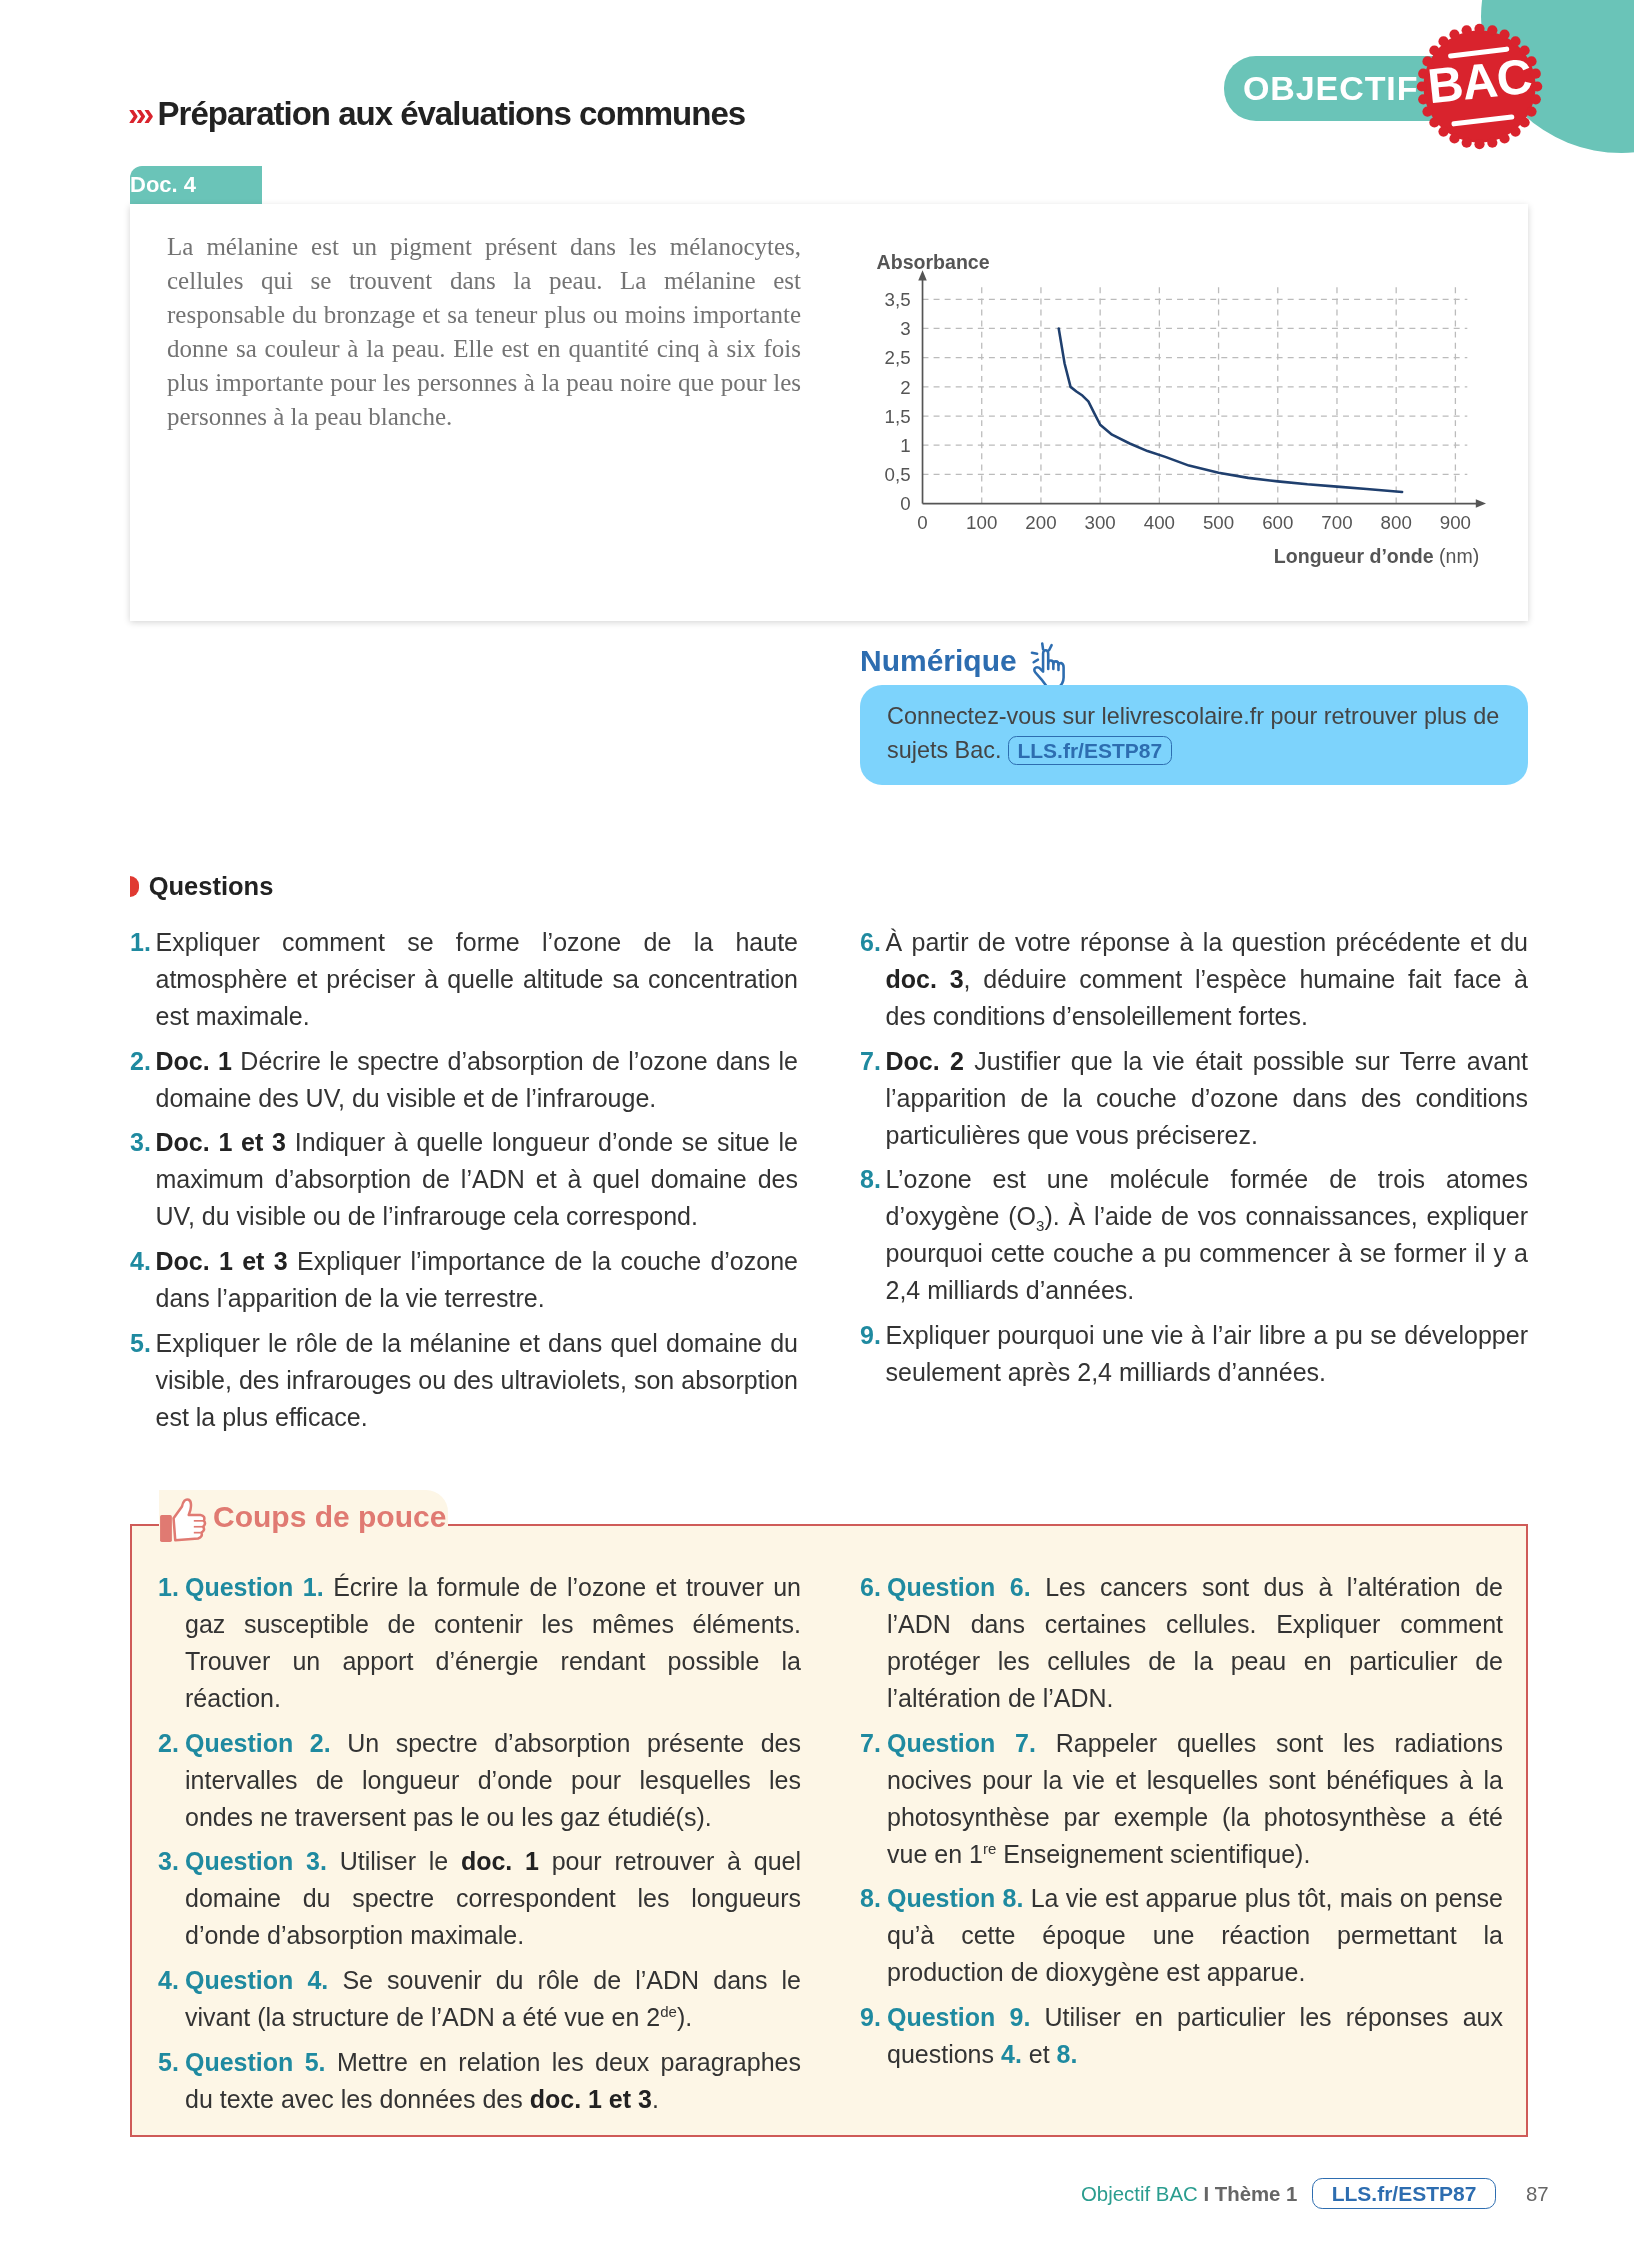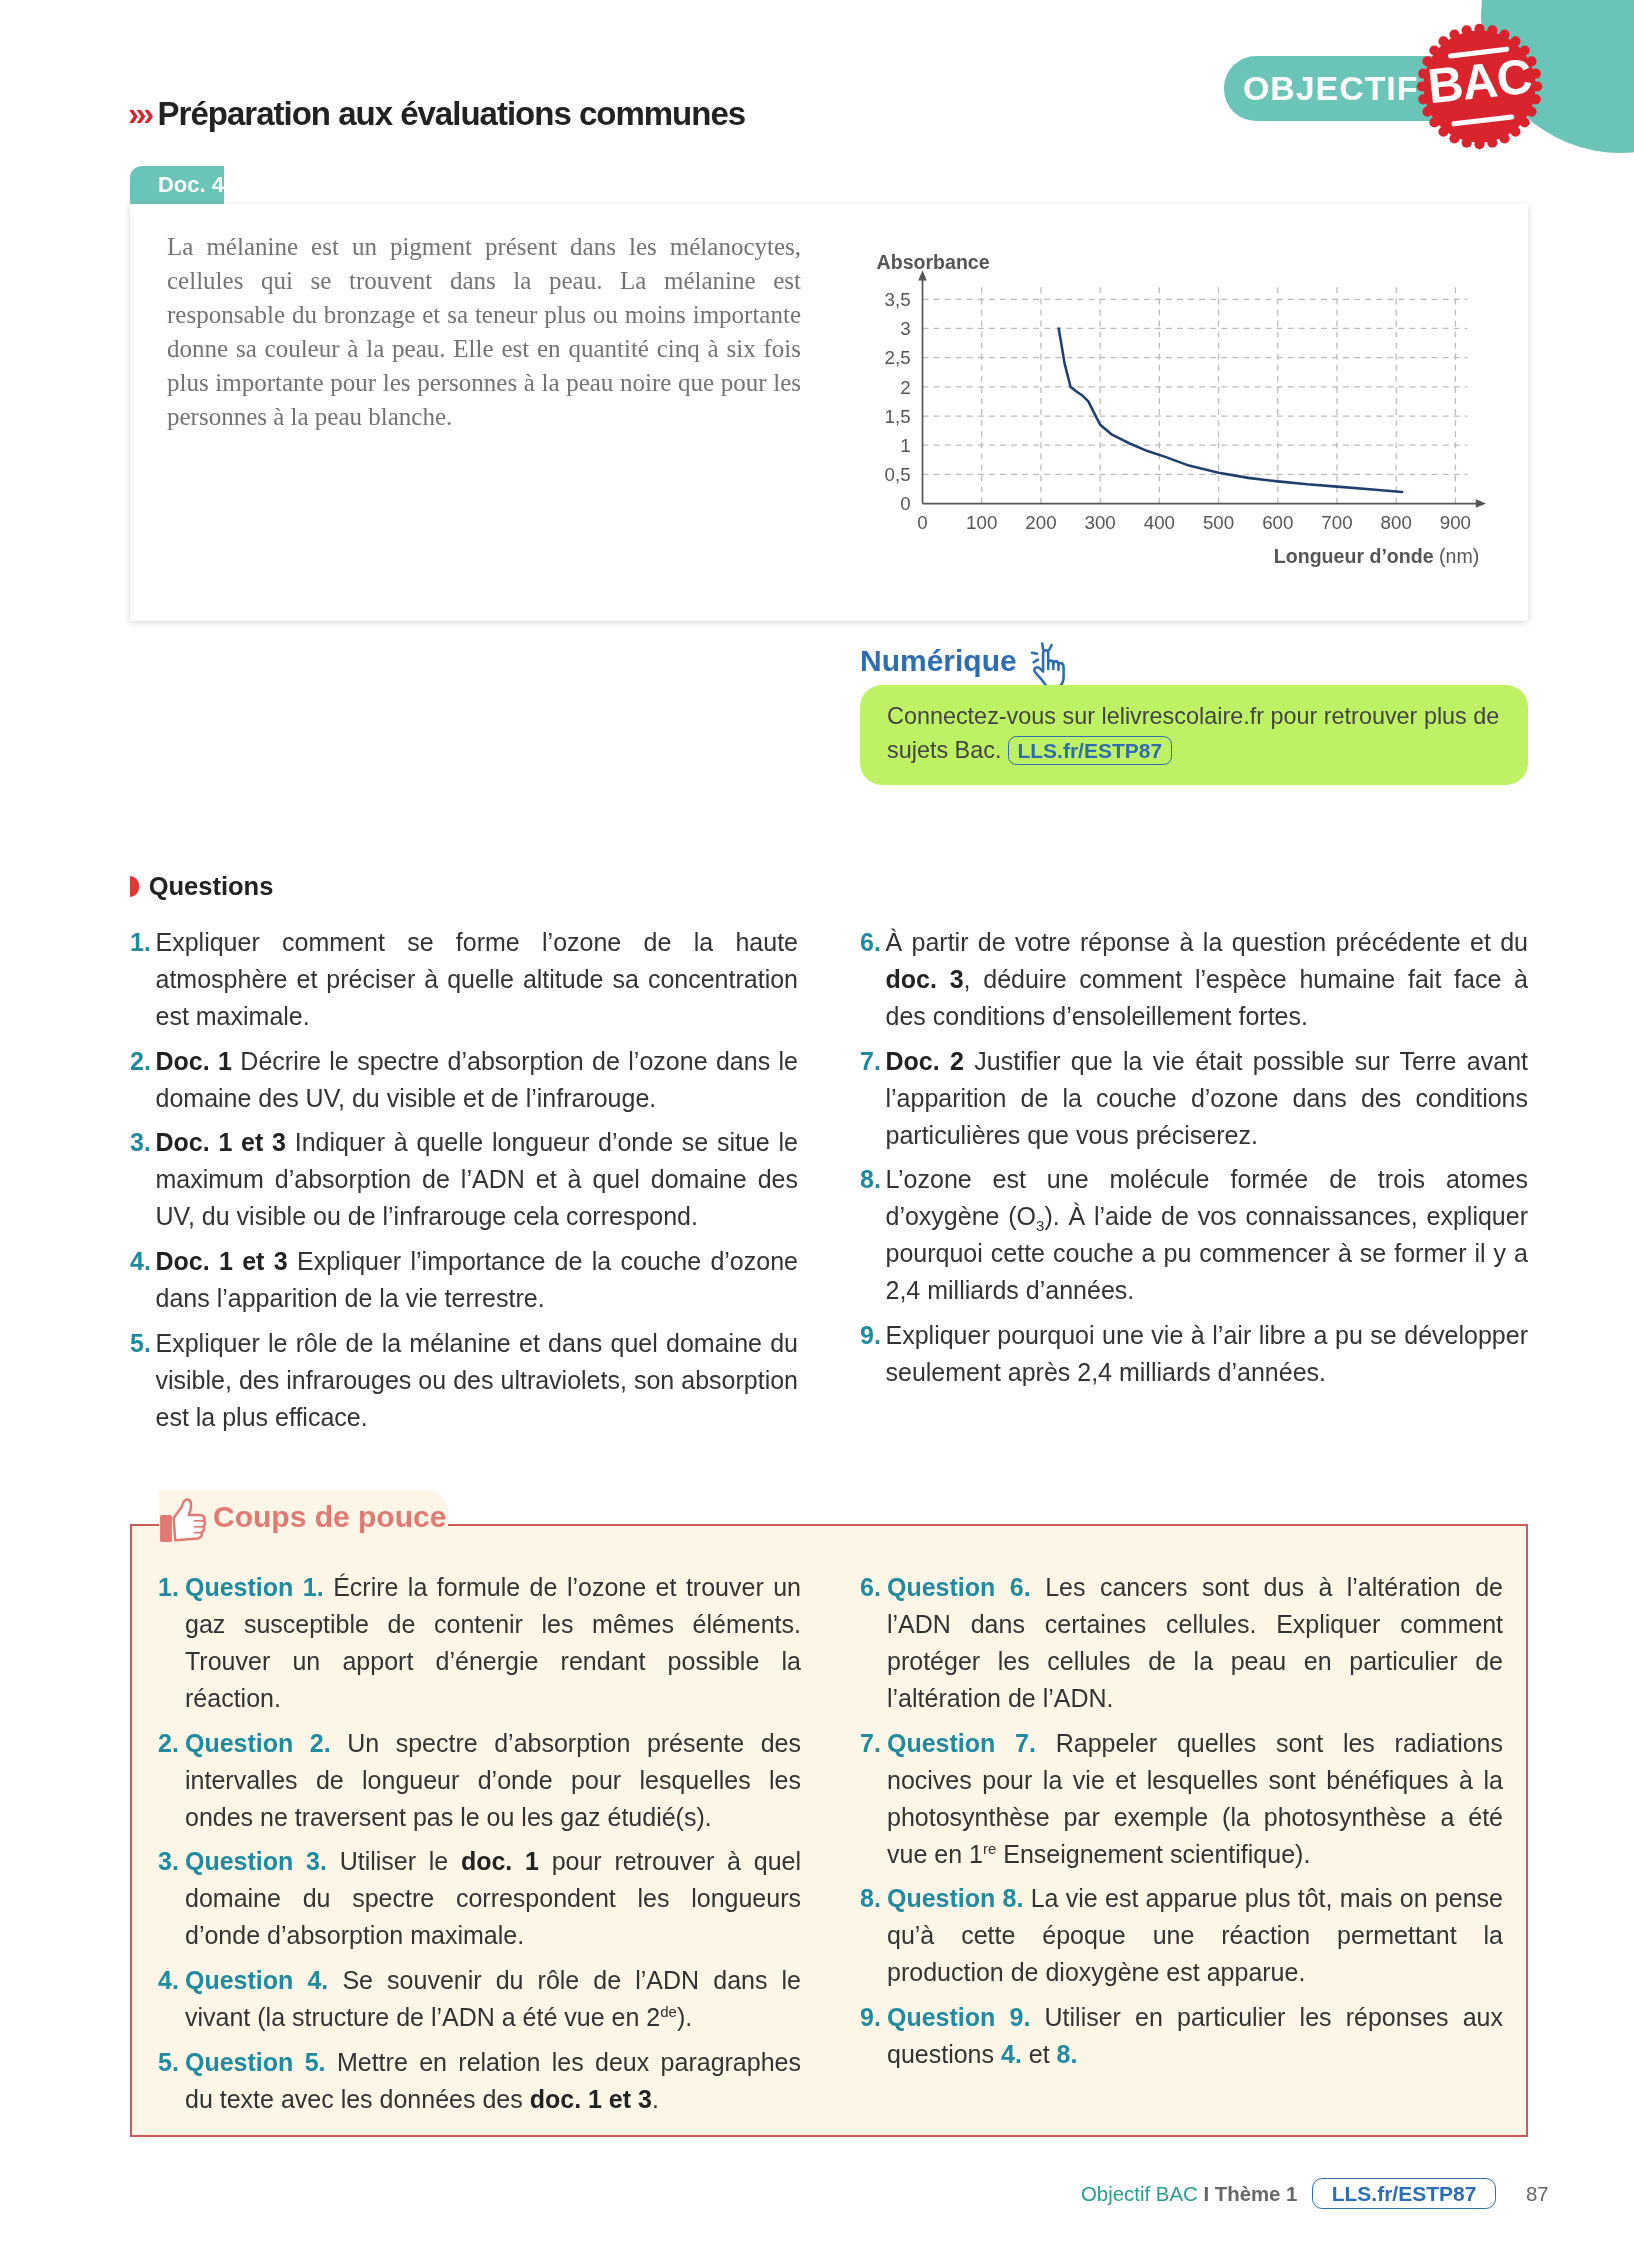--- a/index.html
+++ b/index.html
@@ -13,35 +13,35 @@
   .teal-blob { position: absolute; left: 1481px; top: -119px; width: 281px; height: 272px; border-radius: 50%; background: #6ac4b8; }
   .obj-pill { position: absolute; left: 1224px; top: 56px; width: 213px; height: 65px; border-radius: 32px 0 0 32px; background: #6ac4b8; color: #fff; font-weight: bold; font-size: 34px; letter-spacing: 0.9px; line-height: 65px; padding-left: 19px; box-sizing: border-box; }
   .bac-seal { position: absolute; left: 1415px; top: 22px; width: 129px; height: 129px; }
   .bac-seal .txt { position: absolute; left: 0; top: 31px; width: 129px; text-align: center; color: #fff; font-weight: bold; font-size: 49px; letter-spacing: -0.9px; transform: rotate(-6deg); }
 
   
   .page-title { position: absolute; left: 128px; top: 95px; font-size: 33px; font-weight: bold; letter-spacing: -1px; color: #222; }
   .page-title .chev { color: #d9232d; letter-spacing: -3.4px; margin-right: 6.8px; }
 
   
-  .doc-tab { position: absolute; left: 130px; top: 166px; width: 94px; height: 38px; background: #6ac4b8; color: #fff; font-weight: bold; font-size: 22px; line-height: 38px; text-align: right; border-radius: 12px 0 0 0; }
+  .doc-tab { position: absolute; left: 130px; top: 166px; width: 132px; height: 38px; background: #6ac4b8; color: #fff; font-weight: bold; font-size: 22px; line-height: 38px; text-align: left; border-radius: 12px 0 0 0; }
   .doc-title { position: absolute; left: 260px; top: 167px; font-family: "Liberation Serif", "DejaVu Serif", serif; font-weight: bold; font-size: 25px; color: #222; line-height: 34px; margin-top: 40px; }
   .doc-card { position: absolute; left: 130px; top: 204px; width: 1398px; height: 417px; background: #fff; box-shadow: 0 1.7px 6.8px rgba(0,0,0,0.18); }
   .doc-text { position: absolute; left: 37px; top: 25.5px; width: 634px; font-family: "Liberation Serif", "DejaVu Serif", serif; font-size: 25px; line-height: 34px; text-align: justify; color: #737373; }
   .doc-text p { margin: 0 0 8.5px 0; }
 
   
   .chart { position: absolute; left: 851px; top: 238px; width: 664px; height: 349px; }
   .chart svg { position: absolute; left: 0; top: 0; }
   .chart text { font-family: "Liberation Sans", sans-serif; fill: #555; }
 
   
   .num-heading { position: absolute; left: 860px; top: 644px; font-size: 30px; font-weight: bold; color: #2d6db0; }
   .num-hand { position: absolute; left: 1020px; top: 640px; }
-  .num-box { position: absolute; left: 860px; top: 685px; width: 668px; height: 100px; border-radius: 22px; background: #bef264; }
+  .num-box { position: absolute; left: 860px; top: 685px; width: 668px; height: 100px; border-radius: 22px; background: #7dd3fc; }
   .num-text { position: absolute; left: 27px; top: 13.6px; width: 621px; font-size: 23.4px; line-height: 34px; color: #444; }
   .lls-badge { display: inline-block; border: 1.7px solid #2d6db0; border-radius: 8.5px; color: #2d6db0; font-weight: bold; padding: 0 8.5px; line-height: 27px; font-size: 21px; }
 
   
   .q-heading { position: absolute; left: 130px; top: 872px; font-size: 25.5px; font-weight: bold; color: #222; }
   .q-heading .marker { display: inline-block; width: 8.5px; height: 20.4px; background: #e03a32; border-radius: 0 10.2px 10.2px 0; margin-right: 10.2px; vertical-align: -1.7px; }
   .col { position: absolute; width: 668px; }
   .col.left { left: 130px; }
   .col.right { left: 860px; }
   .q-item { position: relative; padding-left: 25.5px; font-size: 25px; line-height: 37px; color: #333; text-align: justify; margin-bottom: 7.7px; }

